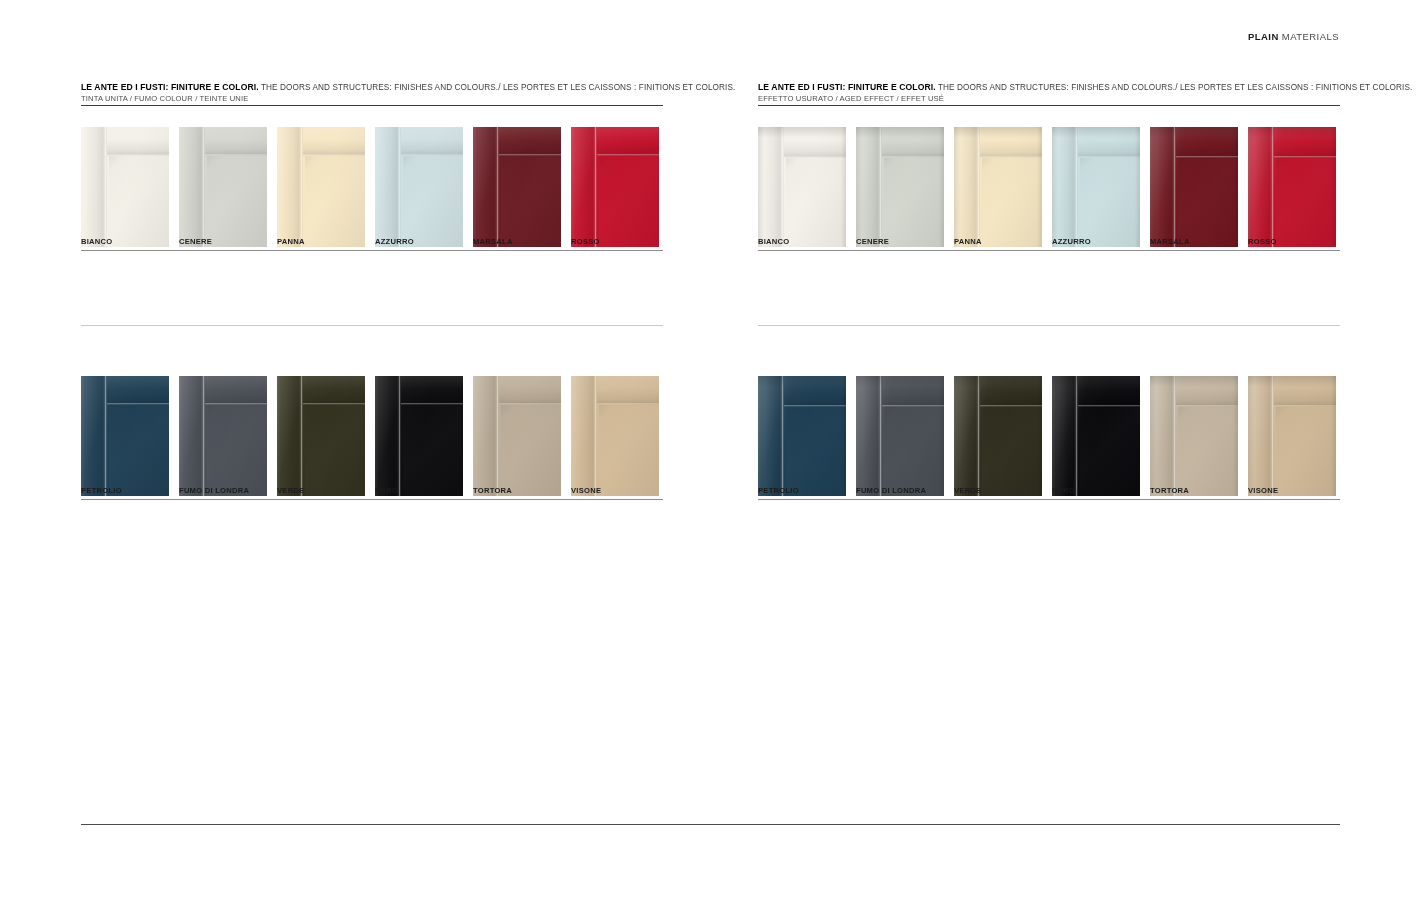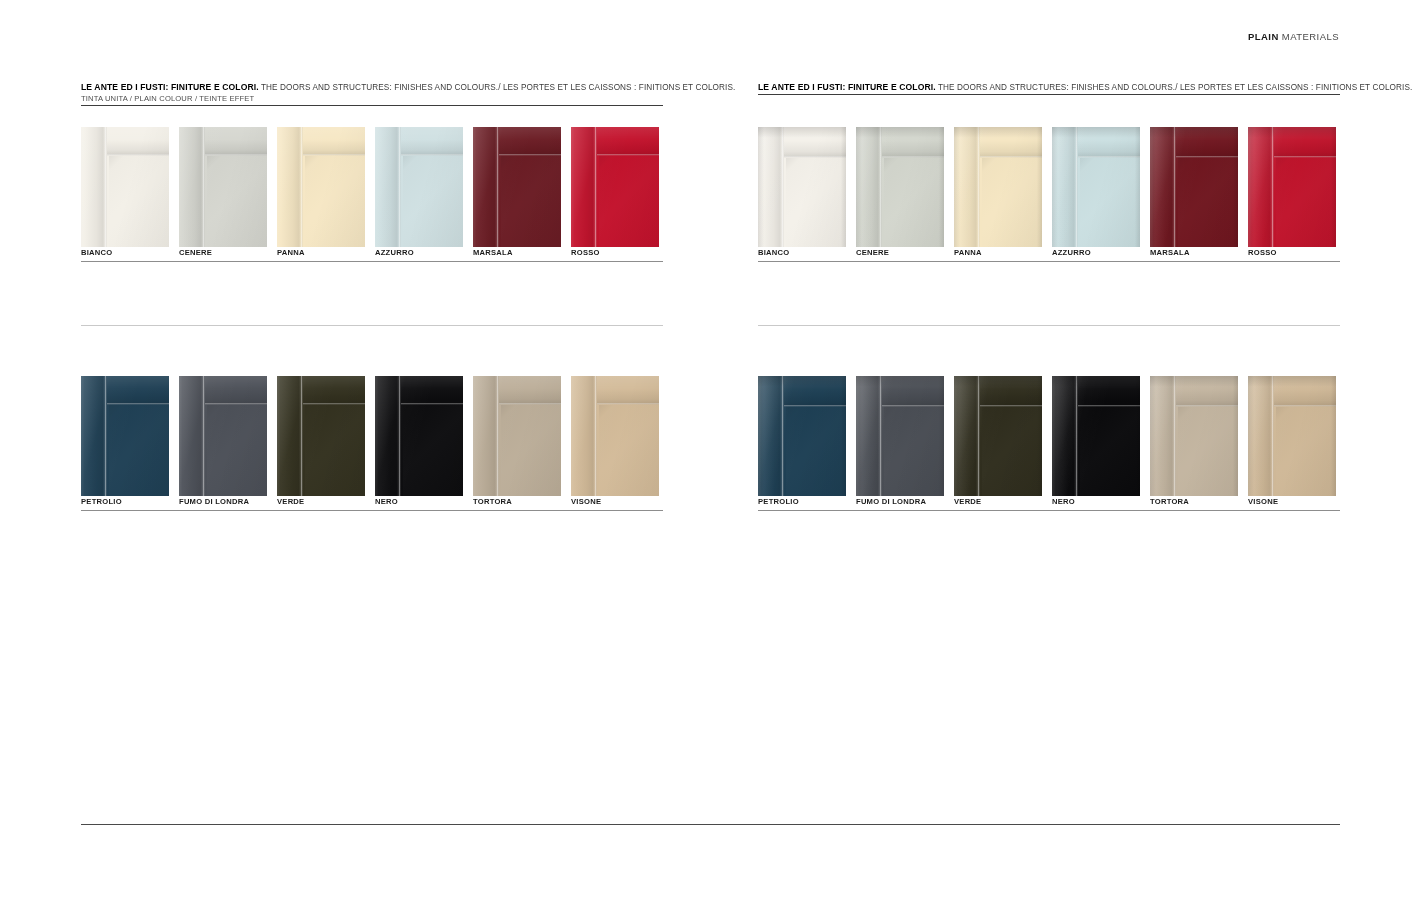--- a/index.html
+++ b/index.html
@@ -141,21 +141,21 @@
     pointer-events: none;
   }
   .door.aged .rail { height: 30px; }
   .door.aged .rail-edge { top: 29px; }
   .door.aged .panel { top: 31px; }
 
   
   .labels {
     position: absolute;
     left: 0; width: 582px;
-    top: 121px;
+    top: 110px;
     height: 14px;
   }
   .label {
     position: absolute;
     top: 0;
     font-size: 7.6px;
     font-weight: 700;
     letter-spacing: 0.25px;
     color: #1b1b1b;
     white-space: nowrap;
@@ -190,21 +190,21 @@
 <div class="page">
 
   <div class="runhead">
     <span class="rh-bold">PLAIN</span><span class="rh-light">&nbsp;</span><span class="rh-light">MATERIALS</span>
   </div>
 
   <div id="columns-host">
       <div class="col col-left">
         <div class="sec-head">
           <div class="sec-title"><span class="t-bold">LE ANTE ED I FUSTI: FINITURE E COLORI.</span><span> THE DOORS AND STRUCTURES: FINISHES AND COLOURS./ LES PORTES ET LES CAISSONS : FINITIONS ET COLORIS.</span></div>
-          <div class="sec-sub">TINTA UNITA / PLAIN COLOUR / TEINTE EFFET</div>
+          <div class="sec-sub">TINTA UNITA / FUMO COLOUR / TEINTE UNIE</div>
           <div class="sec-rule"></div>
         </div>
         <div class="swatch-row row-1">
           <div class="tiles">
             <div class="tile" style="left: 0px; width: 88px;">
               <div class="door" style="--c: #f3f0e8;">
                 <div class="panel"></div>
                 <div class="rail"></div>
                 <div class="rail-edge"></div>
                 <div class="stile"></div>
@@ -344,20 +344,21 @@
             <div class="label" style="left: 392px;">TORTORA</div>
             <div class="label" style="left: 490px;">VISONE</div>
             <div class="label-rule"></div>
           </div>
         </div>
         <div class="mid-rule"></div>
       </div>
       <div class="col col-right">
         <div class="sec-head">
           <div class="sec-title"><span class="t-bold">LE ANTE ED I FUSTI: FINITURE E COLORI.</span><span> THE DOORS AND STRUCTURES: FINISHES AND COLOURS./ LES PORTES ET LES CAISSONS : FINITIONS ET COLORIS.</span></div>
+          <div class="sec-sub">EFFETTO USURATO / AGED EFFECT / EFFET USÉ</div>
           <div class="sec-rule"></div>
         </div>
         <div class="swatch-row row-1">
           <div class="tiles">
             <div class="tile" style="left: 0px; width: 88px;">
               <div class="door aged" style="--c: #f4f1ea;">
                 <div class="panel"></div>
                 <div class="rail"></div>
                 <div class="rail-edge"></div>
                 <div class="stile"></div>

